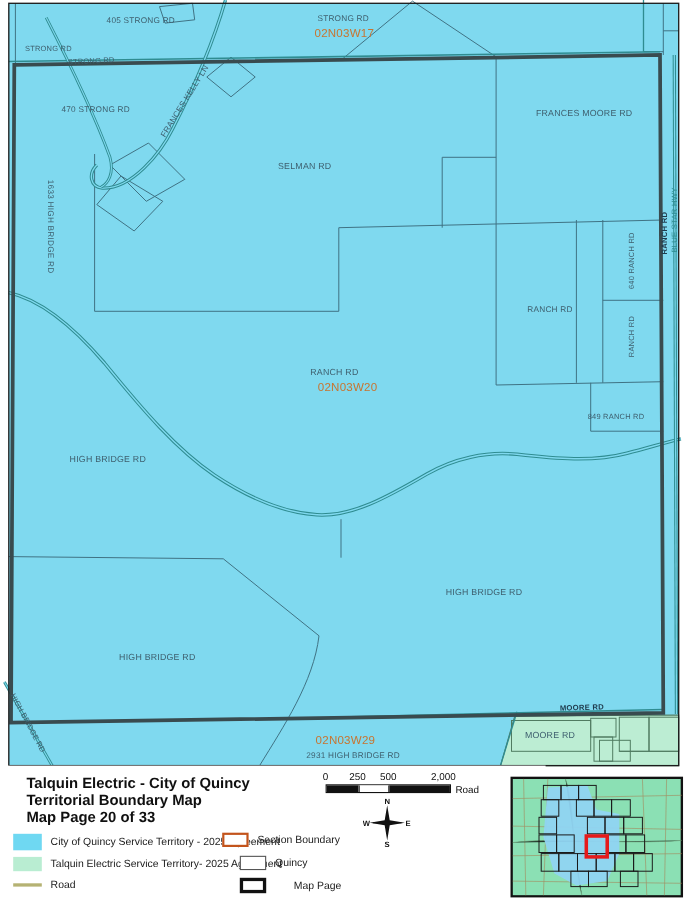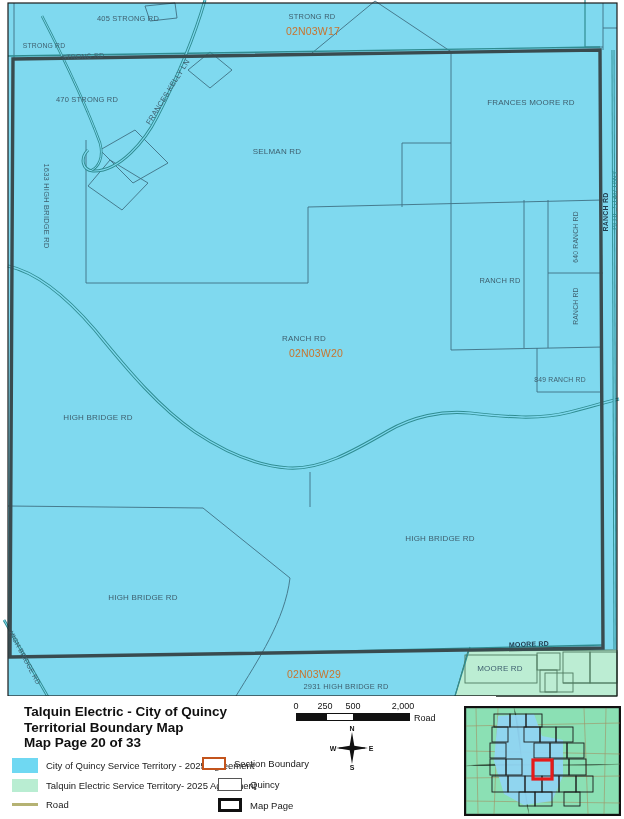--- a/index.html
+++ b/index.html
@@ -126,21 +126,21 @@
     <div class="lbl big" style="left:304px;top:339px">RANCH RD</div>
     <div class="lbl orange" style="left:316px;top:353px">02N03W20</div>
     <div class="lbl sm" style="left:560px;top:380px">849 RANCH RD</div>
     <div class="lbl big" style="left:98px;top:418px">HIGH BRIDGE RD</div>
     <div class="lbl big" style="left:440px;top:539px">HIGH BRIDGE RD</div>
     <div class="lbl big" style="left:143px;top:598px">HIGH BRIDGE RD</div>
     <div class="lbl sm r" style="left:24px;top:658px;--r:62deg">HIGH BRIDGE RD</div>
     <div class="lbl dark r" style="left:529px;top:644px;--r:-2deg">MOORE RD</div>
     <div class="lbl big" style="left:500px;top:669px">MOORE RD</div>
     <div class="lbl orange" style="left:314px;top:674px">02N03W29</div>
-    <div class="lbl" style="left:346px;top:687px">2931 HIGH BRIDGE RD</div>
+    <div class="lbl" style="left:321px;top:687px">2931 HIGH BRIDGE RD</div>
     <div class="lbl dark r" style="left:605px;top:212px;--r:-90deg">RANCH RD</div>
     <div class="lbl teal r" style="left:614px;top:200px;--r:-90deg">BLUE STAR HWY</div>
   </div>
 
   <div class="footer">
 
     <div class="title-block">
       <div>Talquin Electric - City of Quincy</div>
       <div>Territorial Boundary Map</div>
       <div>Map Page 20 of 33</div>
@@ -185,21 +185,21 @@
       <div class="leg-row" style="left:202px;top:6px">
         <span class="sw" style="width:24px;height:13px;background:#fff;border:2.5px solid #C3541C"></span>
         <span style="margin-left:8px">Section Boundary</span>
       </div>
       <div class="leg-row" style="left:218px;top:27px">
         <span class="sw" style="width:24px;height:13px;background:#fff;border:1px solid #555"></span>
         <span style="margin-left:8px">Quincy</span>
       </div>
       <div class="leg-row" style="left:218px;top:47px">
         <span class="sw" style="width:24px;height:14px;background:#fff;border:3.5px solid #111"></span>
-        <span style="margin-left:8px">Map Page</span>
+        <span style="margin-left:25px">Map Page</span>
       </div>
     </div>
 
     <svg class="inset" viewBox="0 0 157 110">
       <rect x="1" y="1" width="155" height="108" fill="#8BE0B4" stroke="#111" stroke-width="2.4"></rect>
 
       <g stroke="#A87C4F" stroke-width="0.6" opacity="0.8">
         <line x1="12" y1="2" x2="14" y2="108"></line>
           <line x1="34" y1="2" x2="30" y2="108"></line>
         <line x1="120" y1="2" x2="124" y2="108"></line>

